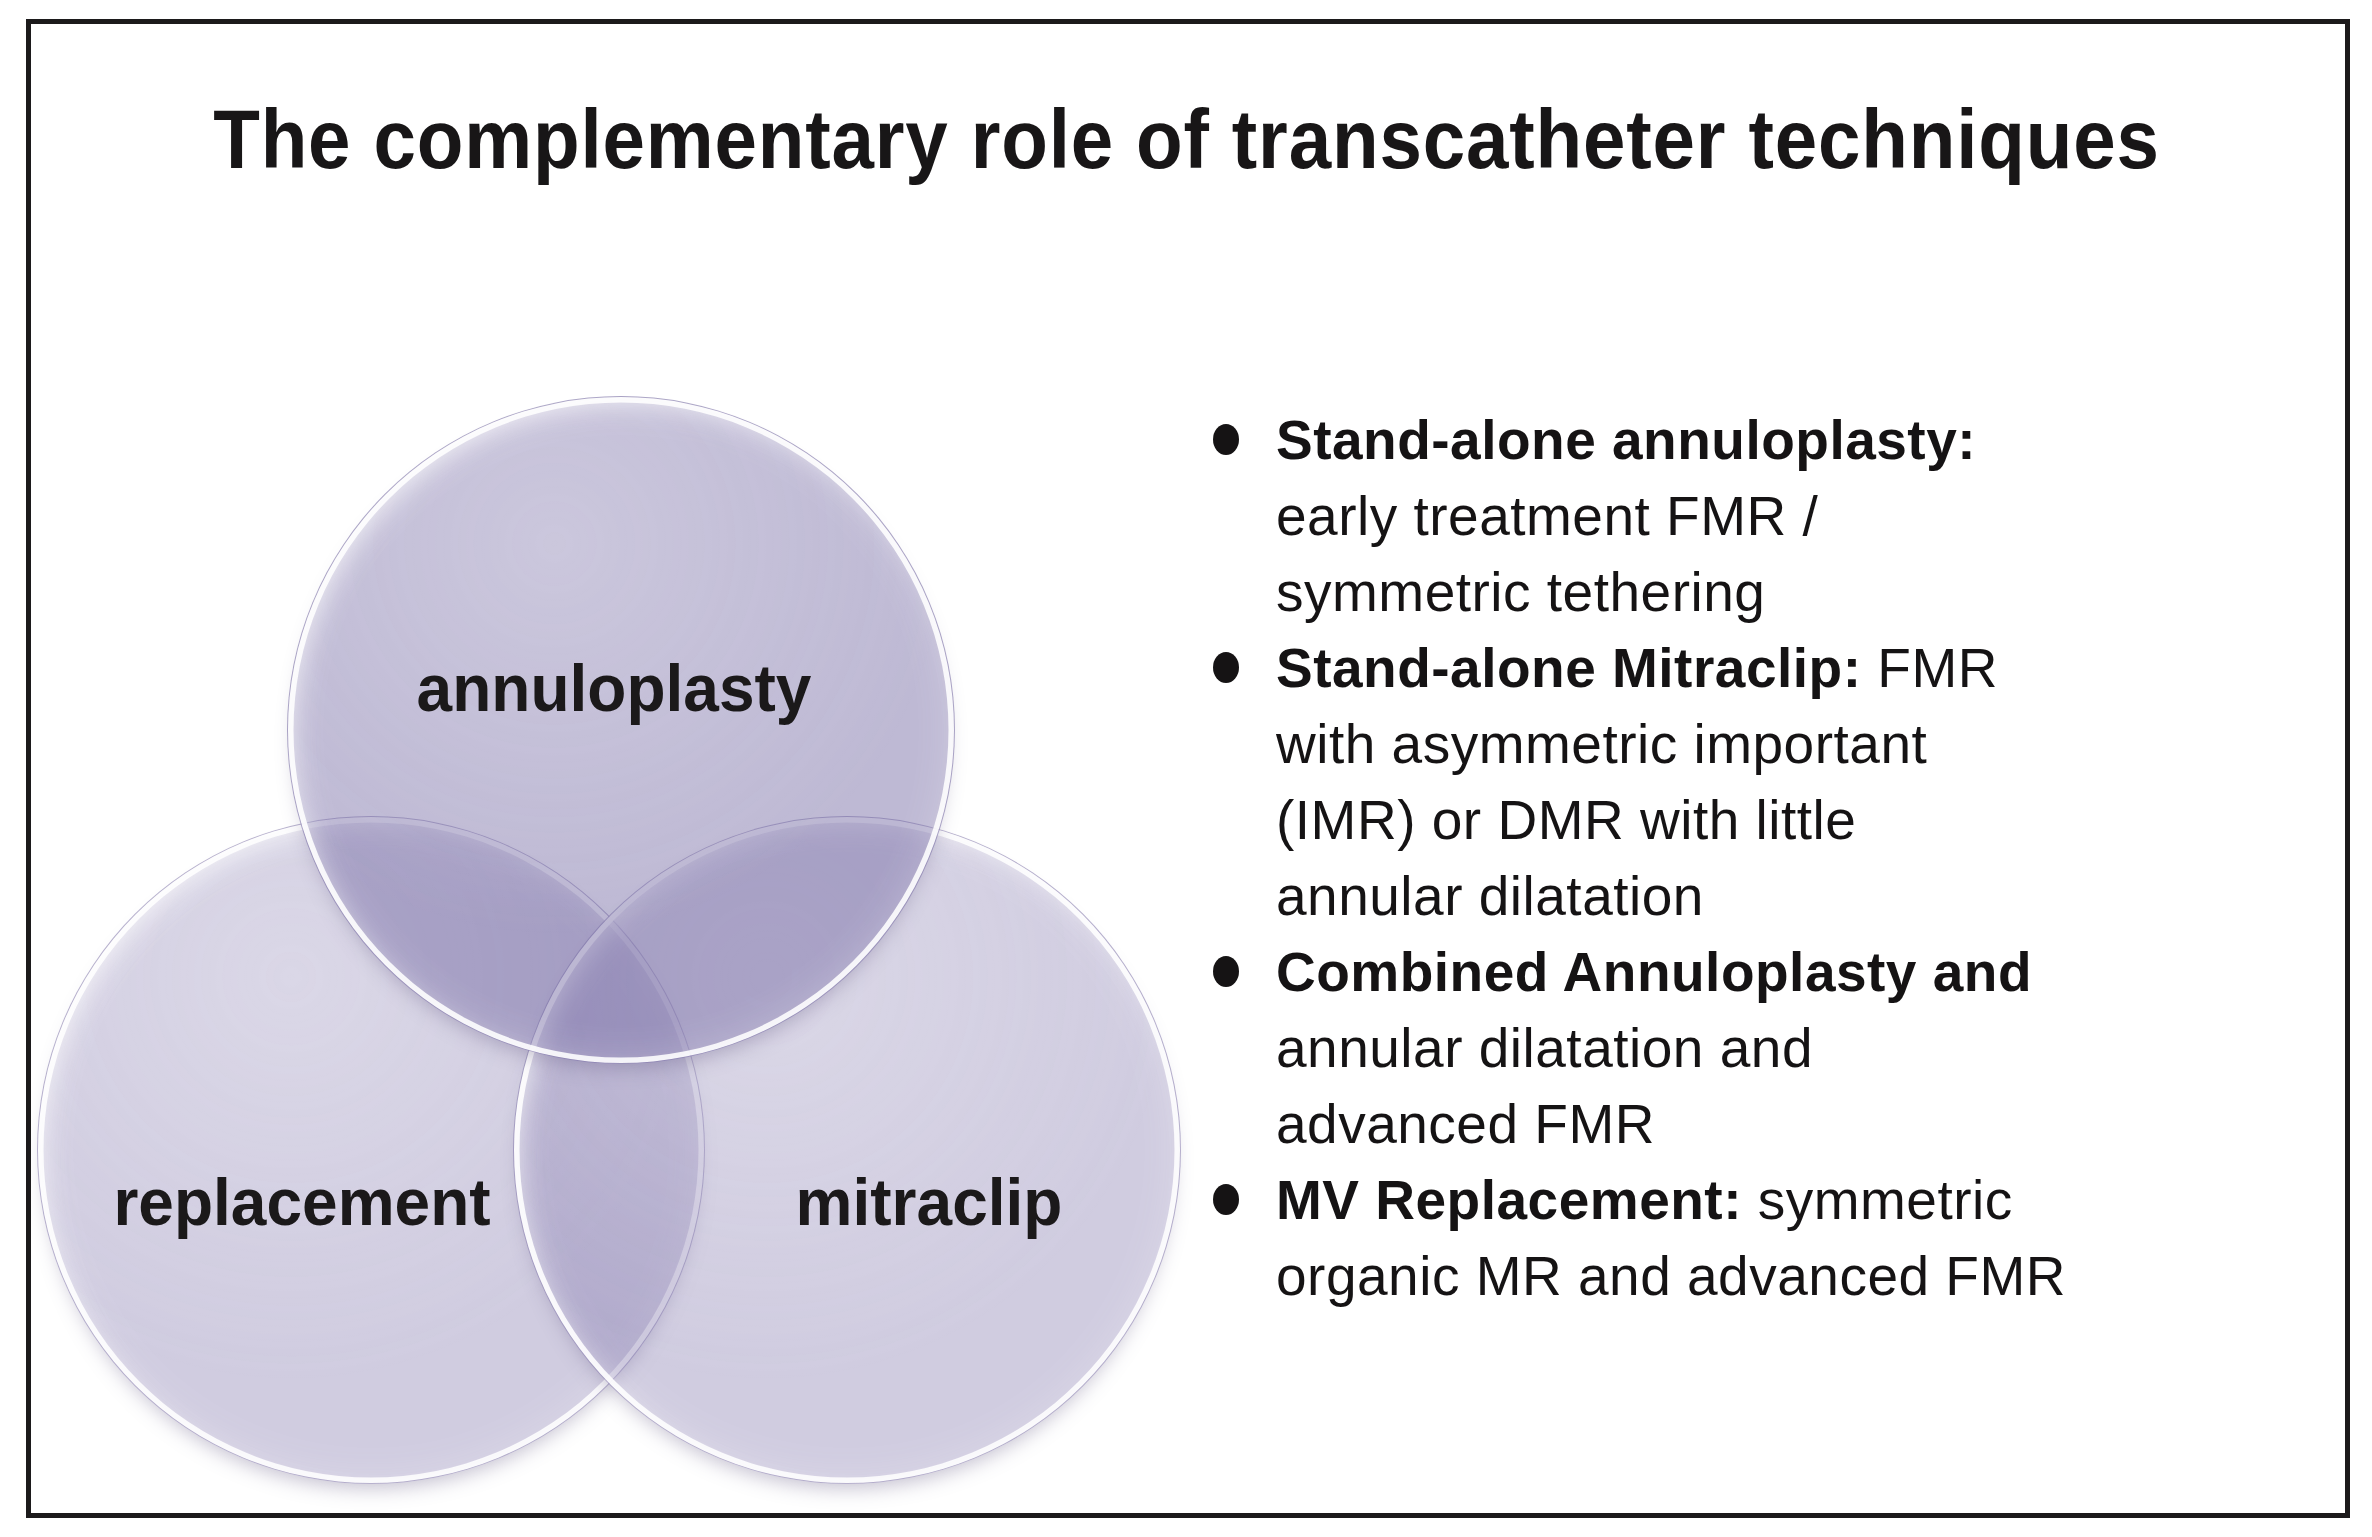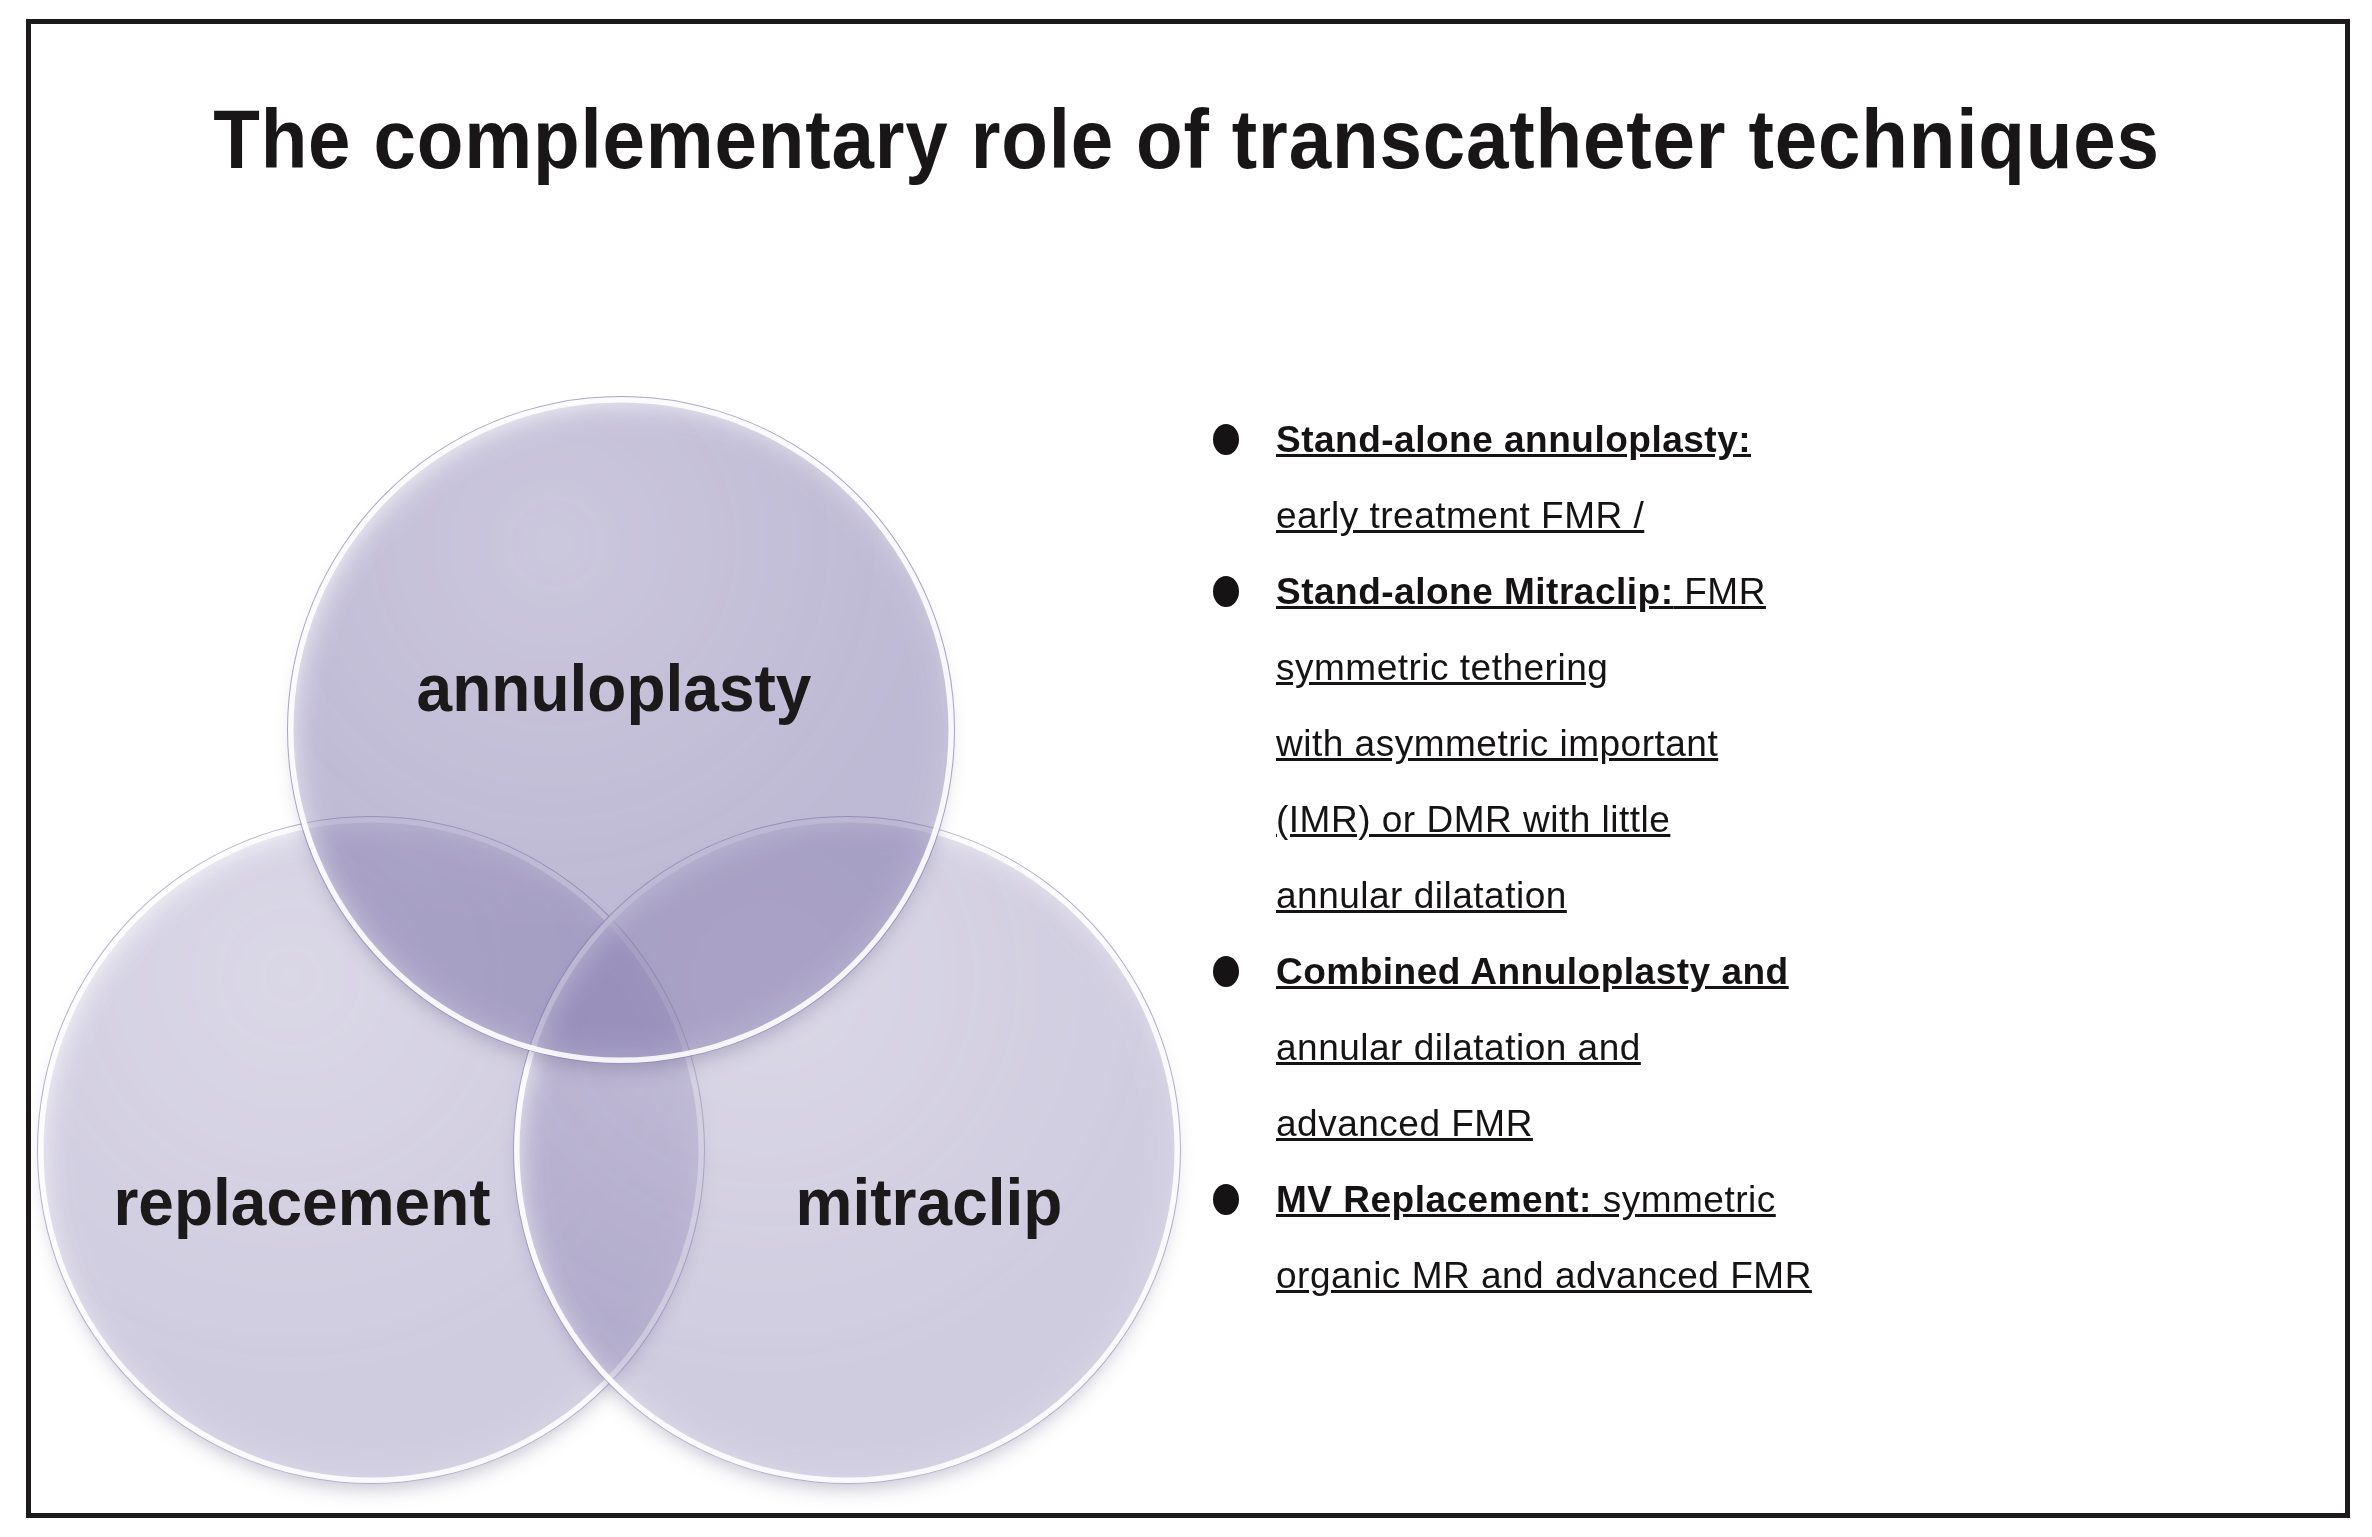--- a/index.html
+++ b/index.html
@@ -89,25 +89,24 @@
     position: absolute;
     left: 1213px;
     top: 402px;
     width: 1144px;
     color: #151314;
   }
   .line {
     position: relative;
     height: 76px;
     line-height: 76px;
-    font-size: 37px;
+    font-size: 55px;
     padding-left: 63px;
     white-space: nowrap;
     letter-spacing: 0.5px;
-    text-decoration: underline;
   }
   .line b { font-weight: bold; }
   .dot {
     position: absolute;
     left: 0;
     top: 22px;
     width: 26px;
     height: 31px;
     border-radius: 50%;
     background: #151314;
@@ -134,26 +133,26 @@
   <div class="bullets">
 
     <div class="line">
       <span class="dot"></span>
       <b>Stand-alone annuloplasty:</b><span></span>
     </div>
     <div class="line">
       <b></b><span>early treatment FMR /</span>
     </div>
     <div class="line">
-      <span class="dot"></span>
-      <b>Stand-alone Mitraclip:</b><span> FMR</span>
+      <b></b><span>symmetric tethering</span>
     </div>
 
     <div class="line">
-      <b></b><span>symmetric tethering</span>
+      <span class="dot"></span>
+      <b>Stand-alone Mitraclip:</b><span> FMR</span>
     </div>
     <div class="line">
       <b></b><span>with asymmetric important</span>
     </div>
     <div class="line">
       <b></b><span>(IMR) or DMR with little</span>
     </div>
     <div class="line">
       <b></b><span>annular dilatation</span>
     </div>

